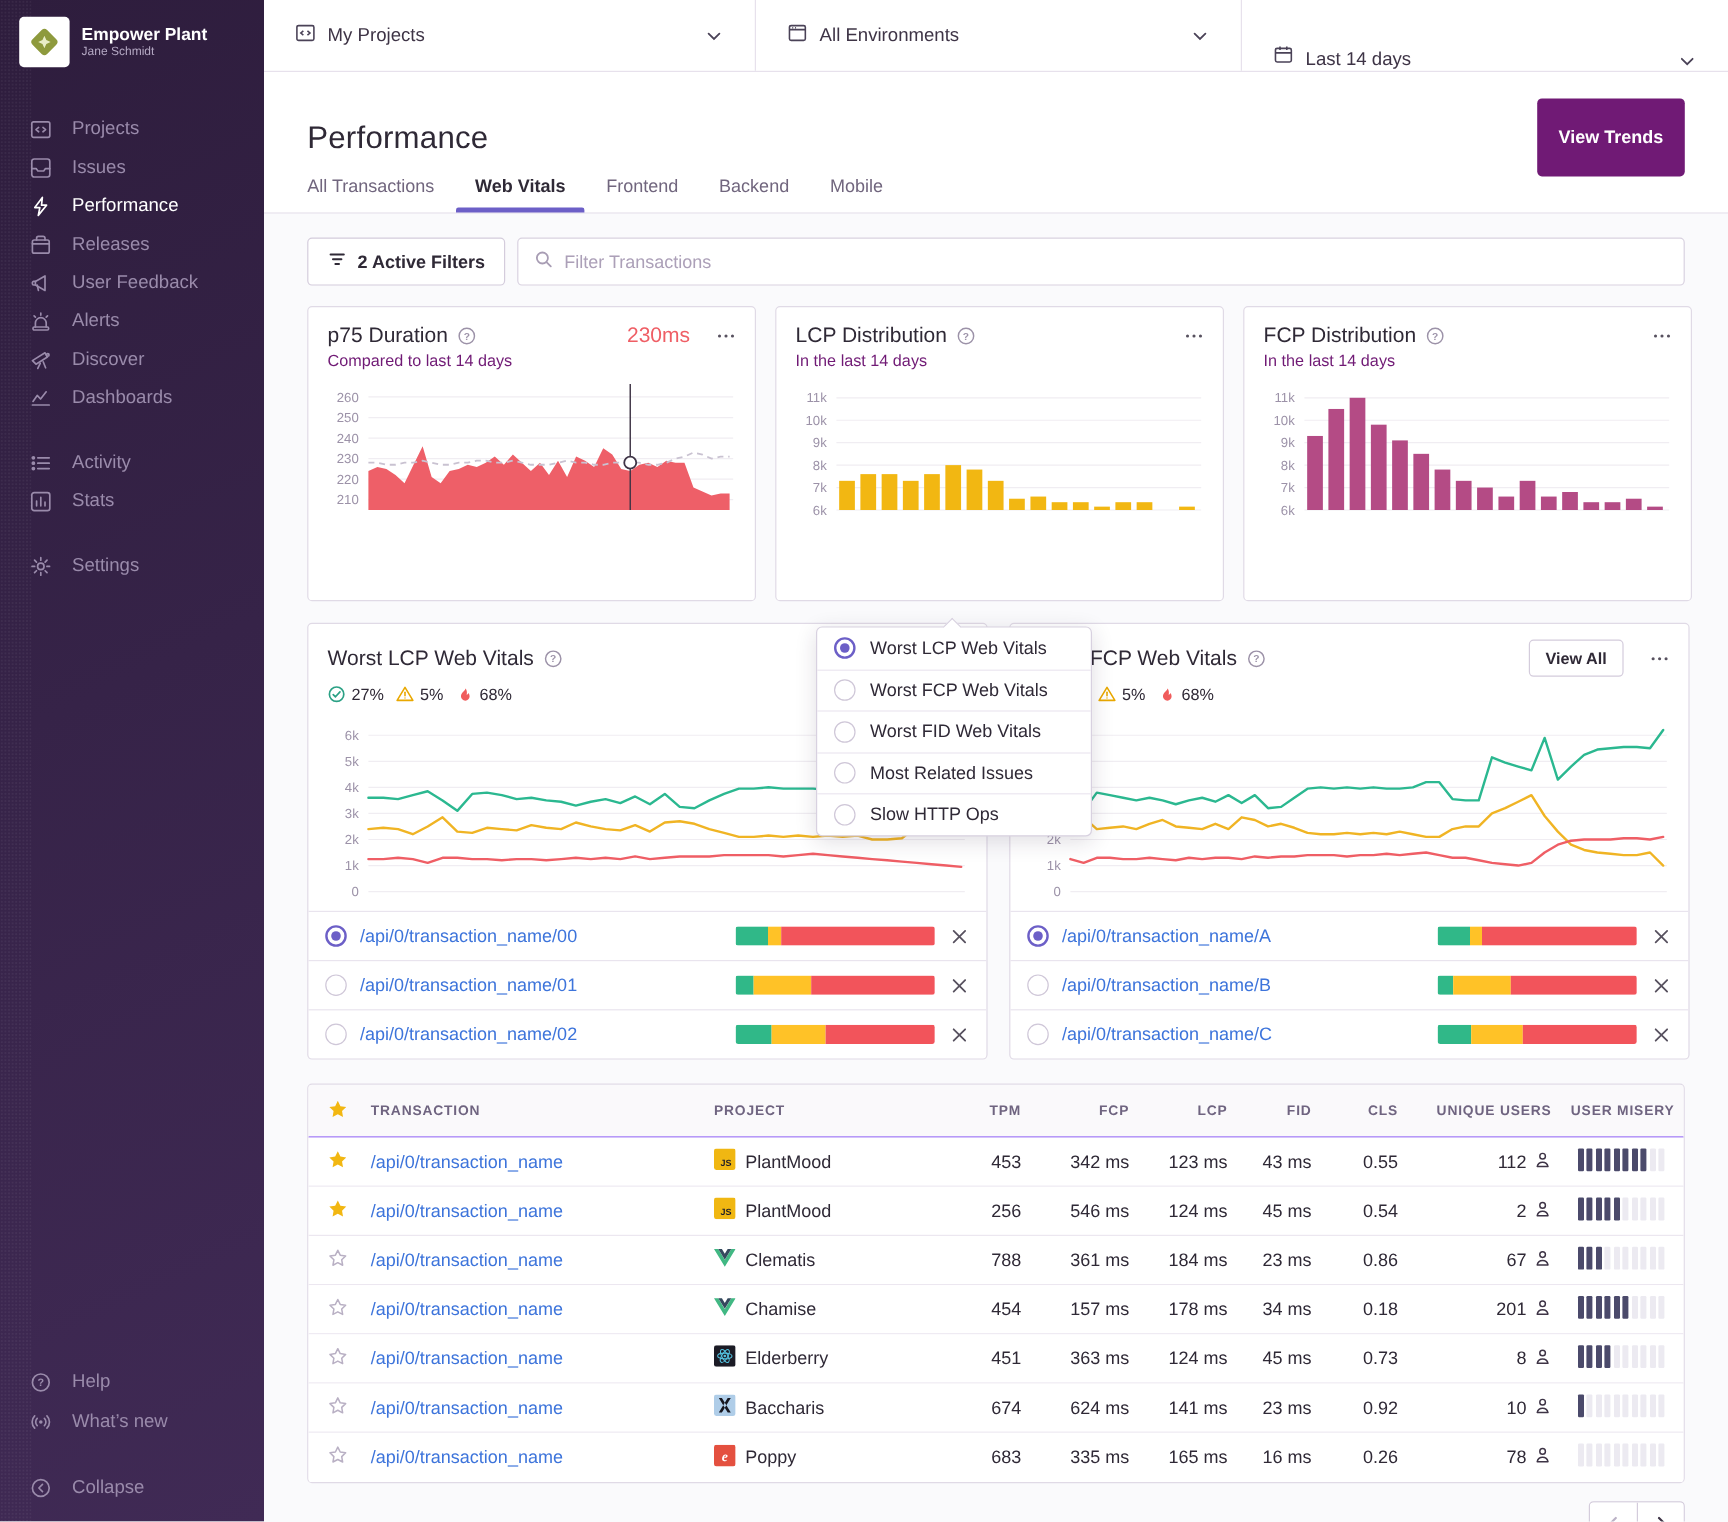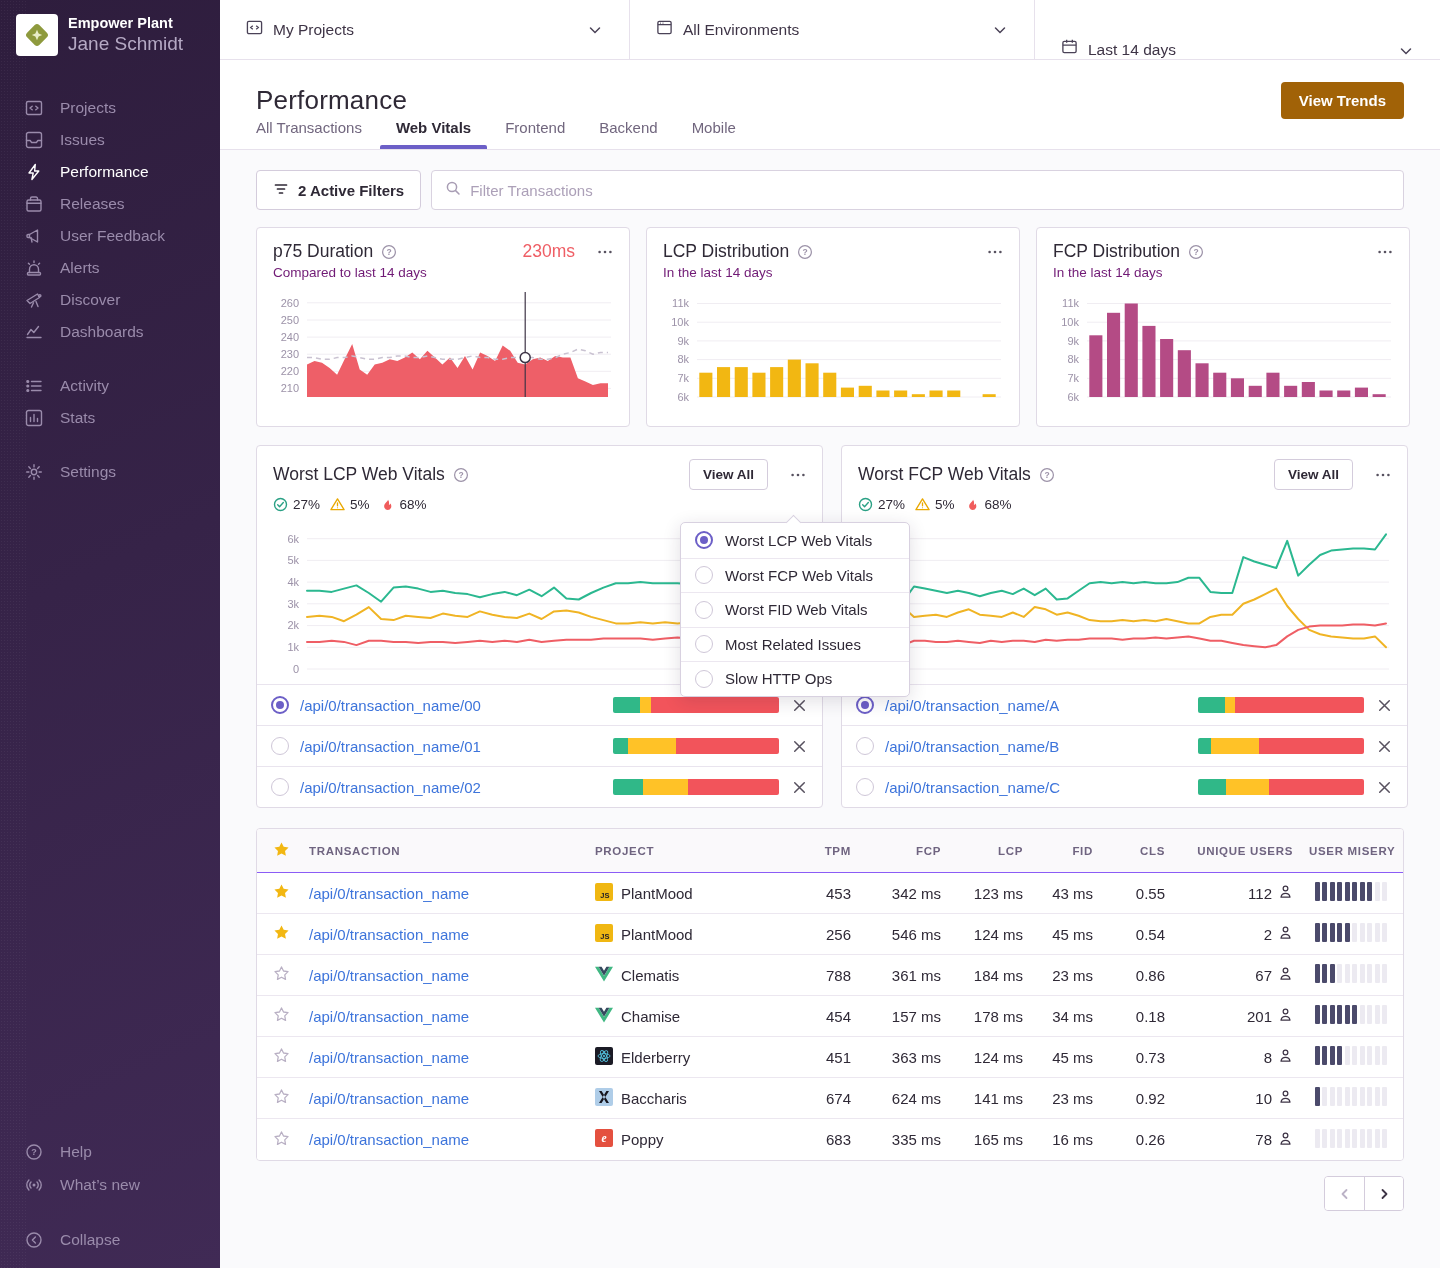--- a/index.html
+++ b/index.html
@@ -6,21 +6,21 @@
   html,body { width:1440px; height:1268px; overflow:hidden; }
   body { display:flex; font-family:"Liberation Sans", sans-serif; background:#FAFAFC; color:#2F2936; }
 
   
   .sidebar { width:220px; flex:none; background:linear-gradient(155deg,#2E1D3D 0%,#362348 45%,#402A55 100%); display:flex; flex-direction:column; position:relative; }
   .sidebar::before { content:""; position:absolute; left:0; top:0; bottom:0; width:26px;
     background-image:radial-gradient(rgba(255,255,255,.18) .7px, transparent .8px); background-size:3px 3px; opacity:.28; pointer-events:none; }
   .logo-row { display:flex; align-items:center; gap:10px; padding:14px 14px 10px 16px; }
   .logo { width:42px; height:42px; background:#fff; border-radius:4px; display:grid; place-items:center; flex:none; }
   .org-name { font-size:14.5px; font-weight:bold; color:#FFFFFF; line-height:1.25; }
-  .user-name { font-size:19px; color:#B5A9C4; line-height:1.25; }
+  .user-name { font-size:10px; color:#B5A9C4; line-height:1.25; }
   .nav { padding-top:26px; }
   .nav-group { margin-bottom:22px; }
   .nav-item { display:flex; align-items:center; gap:17px; padding:6.5px 14px 6.5px 24px; font-size:15.5px; color:#9A8BAB; cursor:pointer; }
   .nav-item.active { color:#FFFFFF; }
   .nav-ic { width:19px; height:19px; display:grid; place-items:center; flex:none; }
   .nav-ic svg { display:block; }
   .sidebar-foot { margin-top:auto; padding-bottom:12px; }
   .sidebar-foot .nav-item { padding-top:7px; padding-bottom:7px; }
   .collapse-wrap { margin-top:22px; }
 
@@ -30,39 +30,39 @@
   .topbar { height:60px; background:#fff; border-bottom:1px solid #E7E1EC; display:flex; flex:none; }
   .tb-sec { display:flex; align-items:center; gap:10px; padding:0 26px; border-right:1px solid #E7E1EC; font-size:15.5px; color:#3E3446; cursor:pointer; }
   .tb-sec:nth-child(1){ width:410px; }
   .tb-sec:nth-child(2){ width:405px; }
   .tb-sec:nth-child(3){ flex:1; border-right:none;align-items:flex-end; }
   .tb-chev { margin-left:auto; display:grid; place-items:center; }
 
   .page-head { background:#fff; padding:0 36px; border-bottom:1px solid #E7E1EC; flex:none; }
   .head-row { display:flex; align-items:center; padding-top:22px; }
   .page-title { font-size:26px; color:#2F2936; font-weight:400; letter-spacing:.2px; }
-  .btn-primary { margin-left:auto; background:#a16207; color:#fff; border:none; border-radius:4px; font-size:15px; font-weight:bold; padding:10px 18px; cursor:pointer; font-family:inherit; }
+  .btn-primary { margin-left:auto; background:#701a75; color:#fff; border:none; border-radius:4px; font-size:15px; font-weight:bold; padding:24px 18px; cursor:pointer; font-family:inherit; }
   .tabs { display:flex; gap:34px; }
   .tab { font-size:15px; color:#71667E; padding-bottom:13px; position:relative; cursor:pointer; }
   .tab.active { color:#2F2936; font-weight:bold; }
   .tab.active::after { content:""; position:absolute; left:-16px; right:-16px; bottom:0; height:4px; background:#6C5FC7; border-radius:2px 2px 0 0; }
 
   .content { padding:20px 36px 20px; flex:1; }
 
   
   .filter-row { display:flex; gap:10px; margin-bottom:17px; }
   .filters-btn { display:flex; align-items:center; gap:9px; background:#fff; border:1px solid #D4CCDC; border-radius:4px; height:40px; padding:0 16px; font-size:15px; font-weight:bold; color:#2F2936; cursor:pointer; font-family:inherit; }
   .search-box { flex:1; display:flex; align-items:center; gap:9px; background:#fff; border:1px solid #D9D2E0; border-radius:4px; height:40px; padding:0 13px; }
   .search-box input { border:none; outline:none; flex:1; font-size:15px; font-family:inherit; color:#2F2936; background:transparent; }
   .search-box input::placeholder { color:#ACA0B8; }
 
   
   .card { background:#fff; border:1px solid #E0DAE6; border-radius:4px; }
   .mini-row { display:flex; gap:16px; margin-bottom:18px; }
-  .mini-card { flex:1; height:200px; padding:13px 16px; position:relative; }
+  .mini-card { flex:1; height:246px; padding:13px 16px; position:relative; }
   .card-title-row { display:flex; align-items:center; gap:8px; }
   .card-title { font-size:17.5px; color:#2F2936; }
   .q-ic { color:#9C92A8; display:grid; place-items:center; }
   .dots { margin-left:auto; color:#57515F; cursor:pointer; display:grid; place-items:center; }
   .p75-value { margin-left:auto; font-size:17.5px; color:#EF5E65; }
   .p75-value + .dots { margin-left:14px; }
   .card-sub { font-size:13.5px; color:#701a75; margin-top:3px; }
   .mini-card svg.chart { margin-top:8px; }
 
   

